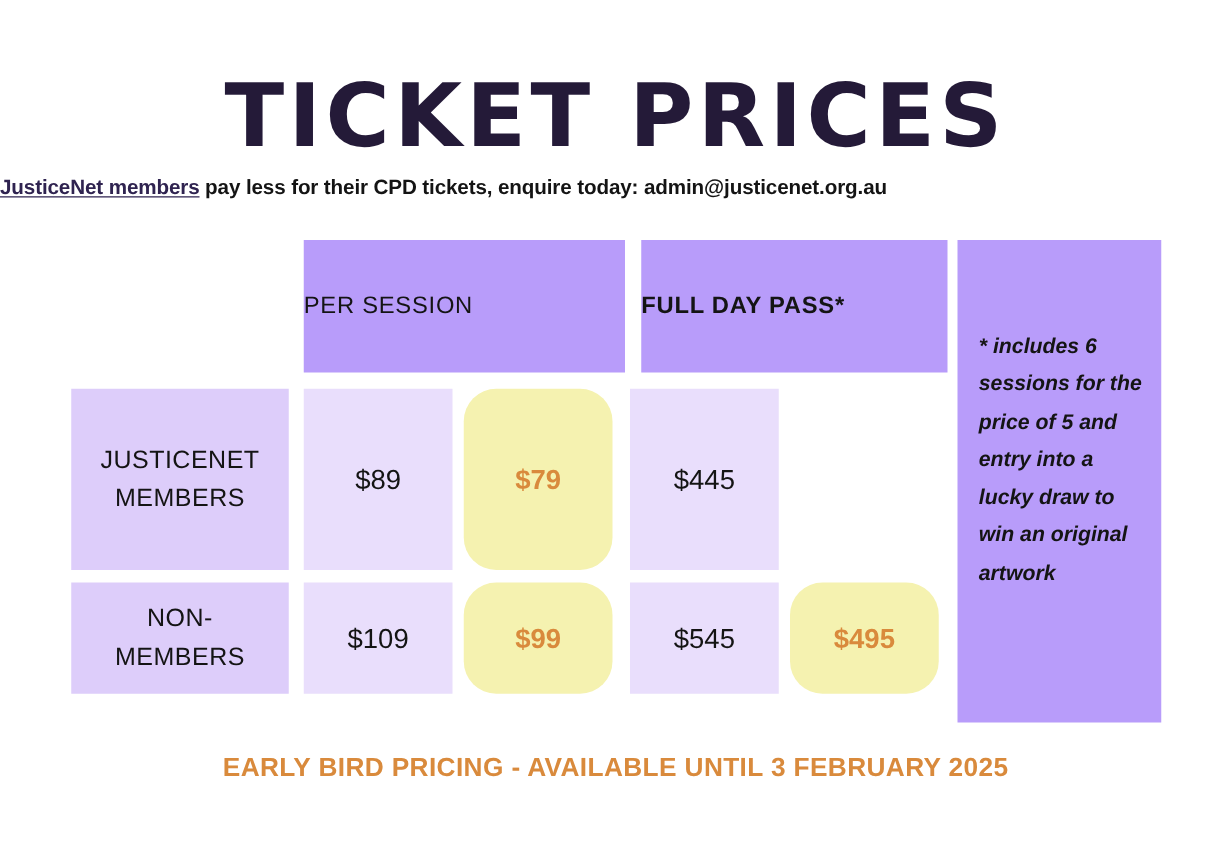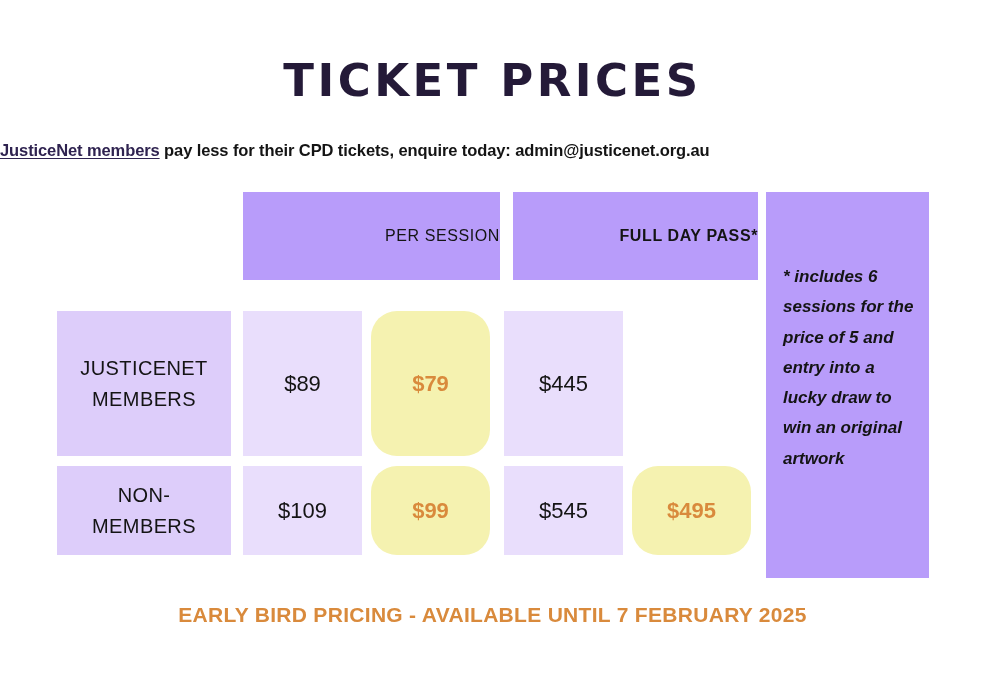--- a/index.html
+++ b/index.html
@@ -18,21 +18,21 @@
     inset: 0;
   }
 
   
   .title {
     position: absolute;
     top: 58px;
     left: 0;
     width: 985px;
     text-align: center;
-    font-size: 45px;
+    font-size: 70px;
     font-weight: bold;
     letter-spacing: 3.5px;
     color: #241a38;
     line-height: 1;
     font-family: "DejaVu Sans", sans-serif;
   }
 
   
   .subtitle {
     position: absolute;
@@ -66,27 +66,27 @@
     position: absolute;
     left: 0;
     top: 0;
     width: 872px;
     height: 106px;
   }
 
   .col-head {
     position: absolute;
     top: 0;
-    height: 88px;
+    height: 106px;
     background: #b89cfa;
     display: flex;
     align-items: center;
-    justify-content: flex-end;
-    color: #141414;
-    font-size: 16px;
+    justify-content: flex-start;
+    color: #141414;
+    font-size: 19px;
     letter-spacing: 0.6px;
   }
   .col-head.per-session {
     left: 186px;
     width: 257px;
     font-weight: normal;
   }
   .col-head.full-day {
     left: 456px;
     width: 245px;
@@ -213,15 +213,15 @@
       <div class="gap-md"></div>
       <div class="cell cell-price regular">$545</div>
       <div class="gap-sm"></div>
       <div class="cell cell-price early">$495</div>
     </div>
 
     <div class="note-panel">* includes 6 sessions for the price of 5 and entry into a lucky draw to win an original artwork</div>
 
   </div>
 
-  <div class="footer">EARLY BIRD PRICING - AVAILABLE UNTIL 7 FEBRUARY 2025</div>
+  <div class="footer">EARLY BIRD PRICING - AVAILABLE UNTIL 3 FEBRUARY 2025</div>
 
 </div>
 
 </body></html>

